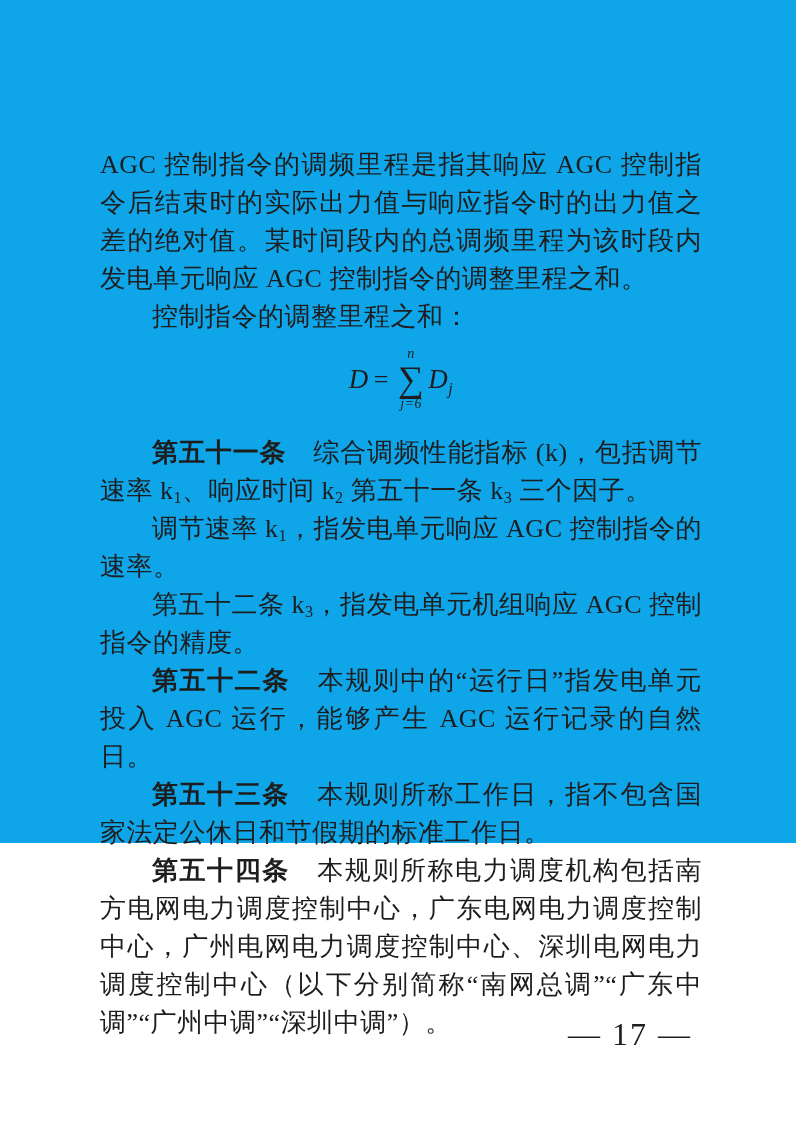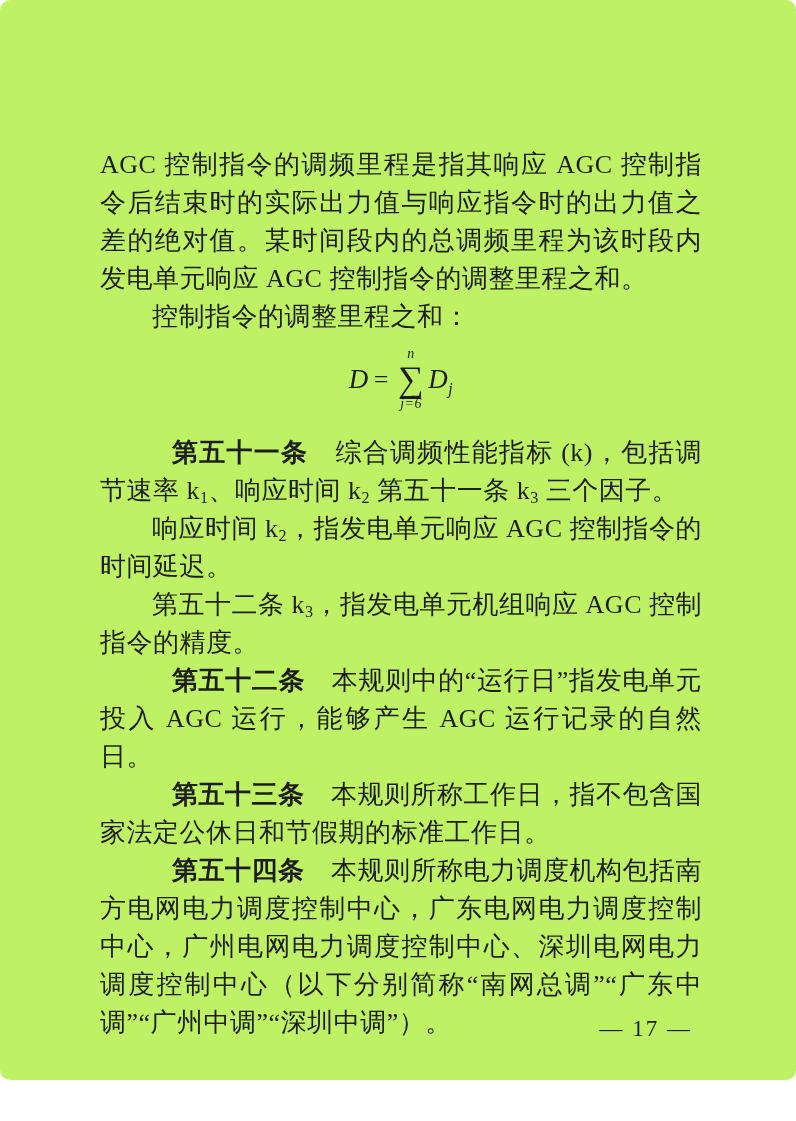--- a/index.html
+++ b/index.html
@@ -9,23 +9,22 @@
   body {
     width: 796px;
     height: 1121px;
     background: #ffffff;
     overflow: hidden;
     font-family: "Liberation Serif", "DejaVu Serif", serif;
   }
   .page {
     position: relative;
     width: 796px;
-    height: 1080px;
-    background: #bef264;
-    border-radius: 10px;
+    height: 843px;
+    background: #0ea5e9;
   }
   .doc-body {
     position: absolute;
     left: 100px;
     top: 146px;
     width: 602px;
     color: #1d1d1d;
     font-size: 26px;
     line-height: 38px;
     text-align: justify;
@@ -33,21 +32,20 @@
   }
   .para {
     margin: 0;
     padding: 0;
   }
   .para.indent {
     text-indent: 2em;
   }
   .run-b {
     font-weight: 700;
-    margin-left: 20px;
   }
   .run-i {
     font-style: italic;
     letter-spacing: 0;
   }
   sub {
     font-size: 0.62em;
     line-height: 0;
     vertical-align: -0.25em;
   }
@@ -86,38 +84,38 @@
   }
   .f-termsub {
     font-size: 16px;
     font-style: italic;
     vertical-align: -0.35em;
   }
   .footer {
     position: absolute;
     top: 1016px;
     right: 104px;
-    font-size: 23px;
+    font-size: 32px;
     color: #1d1d1d;
     letter-spacing: 2px;
   }
 </style>
 </head>
 <body>
 
 <div class="page">
   <div class="doc-body">
       <p class="para"><span>AGC 控制指令的调频里程是指其响应 AGC 控制指令后结束时的实际出力值与响应指令时的出力值之差的绝对值。某时间段内的总调频里程为该时段内发电单元响应 AGC 控制指令的调整里程之和。</span></p>
       <p class="para indent"><span>控制指令的调整里程之和：</span></p>
       <div class="formula"><span class="f-i">D</span><span class="f-eq">=</span><span class="sigma-wrap">
           <span class="sigma-upper">n</span>
           <span class="sigma-glyph">∑</span>
           <span class="sigma-lower">j=6</span>
         </span><span class="f-i">D</span><sub class="f-termsub">j</sub></div>
       <p class="para indent"><span class="run-b">第五十一条</span><span>　综合调频性能指标 (k)，包括调节速率 k</span><sub>1</sub><span>、响应时间 k</span><sub>2</sub><span> 第五十一条 k</span><sub>3</sub><span> 三个因子。</span></p>
-      <p class="para indent"><span>响应时间 k</span><sub>2</sub><span>，指发电单元响应 AGC 控制指令的时间延迟。</span></p>
+      <p class="para indent"><span>调节速率 k</span><sub>1</sub><span>，指发电单元响应 AGC 控制指令的速率。</span></p>
       <p class="para indent"><span>第五十二条 k</span><sub>3</sub><span>，指发电单元机组响应 AGC 控制指令的精度。</span></p>
       <p class="para indent"><span class="run-b">第五十二条</span><span>　本规则中的“运行日”指发电单元投入 AGC 运行，能够产生 AGC 运行记录的自然日。</span></p>
       <p class="para indent"><span class="run-b">第五十三条</span><span>　本规则所称工作日，指不包含国家法定公休日和节假期的标准工作日。</span></p>
       <p class="para indent"><span class="run-b">第五十四条</span><span>　本规则所称电力调度机构包括南方电网电力调度控制中心，广东电网电力调度控制中心，广州电网电力调度控制中心、深圳电网电力调度控制中心（以下分别简称“南网总调”“广东中调”“广州中调”“深圳中调”）。</span></p>
     </div>
   <div class="footer">— 17 —</div>
 </div>
 
 </body></html>

